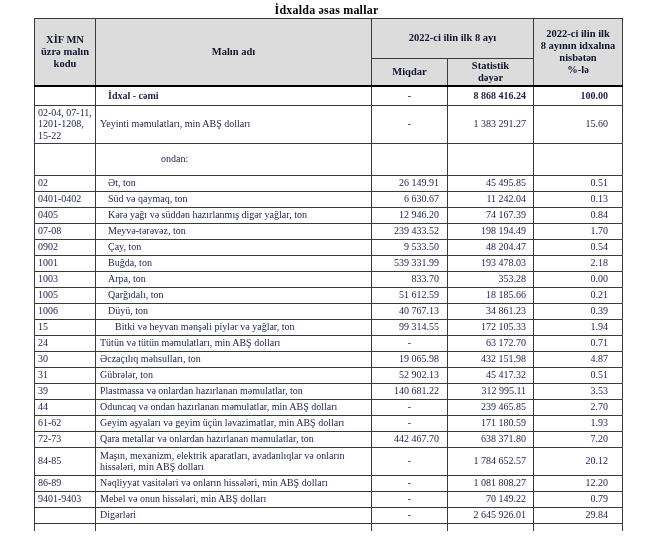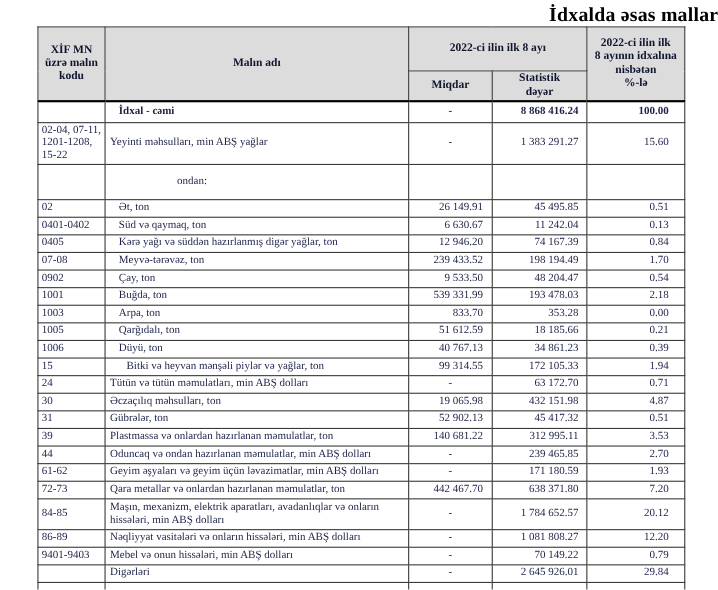--- a/index.html
+++ b/index.html
@@ -3,22 +3,22 @@
 <meta charset="utf-8">
 <style>
   html,body{margin:0;padding:0;}
   body{
     width:653px;height:536px;overflow:hidden;background:#ffffff;
     font-family:"Liberation Serif","DejaVu Serif",serif;
     color:#1c2147;
   }
   .page{position:relative;width:653px;height:536px;}
   .doc-title{
-    margin:3px 0 0 0;text-align:right;
-    font-size:18px;font-weight:bold;color:#000;letter-spacing:.2px;
+    margin:3px 0 0 0;text-align:center;
+    font-size:12px;font-weight:bold;color:#000;letter-spacing:.2px;
   }
   .unit-note{
     margin:3px 31px 3px 0;text-align:right;
     font-size:10px;color:#1c2147;
   }
   table.main{
     border-collapse:collapse;table-layout:fixed;
     margin-left:34px;width:588px;
   }
   col.c1{width:61px}col.c2{width:276px}col.c3{width:76px}col.c4{width:86px}col.c5{width:89px}
@@ -90,21 +90,21 @@
           <td class="c-code"></td>
           <td class="c-name ind1">İdxal - cəmi</td>
           <td class="c-qty dash">-</td>
           <td class="c-value">8 868 416.24</td>
           <td class="c-pct">100.00</td>
         </tr>
         <tr class="tall">
           <td class="c-code">02-04, 07-11,
 1201-1208,
 15-22</td>
-          <td class="c-name">Yeyinti məhsulları, min ABŞ yağlar</td>
+          <td class="c-name">Yeyinti məmulatları, min ABŞ dolları</td>
           <td class="c-qty dash">-</td>
           <td class="c-value">1 383 291.27</td>
           <td class="c-pct">15.60</td>
         </tr>
         <tr class="sub">
           <td class="c-code"></td>
           <td class="c-name ind3">ondan:</td>
           <td class="c-qty"></td>
           <td class="c-value"></td>
           <td class="c-pct"></td>

